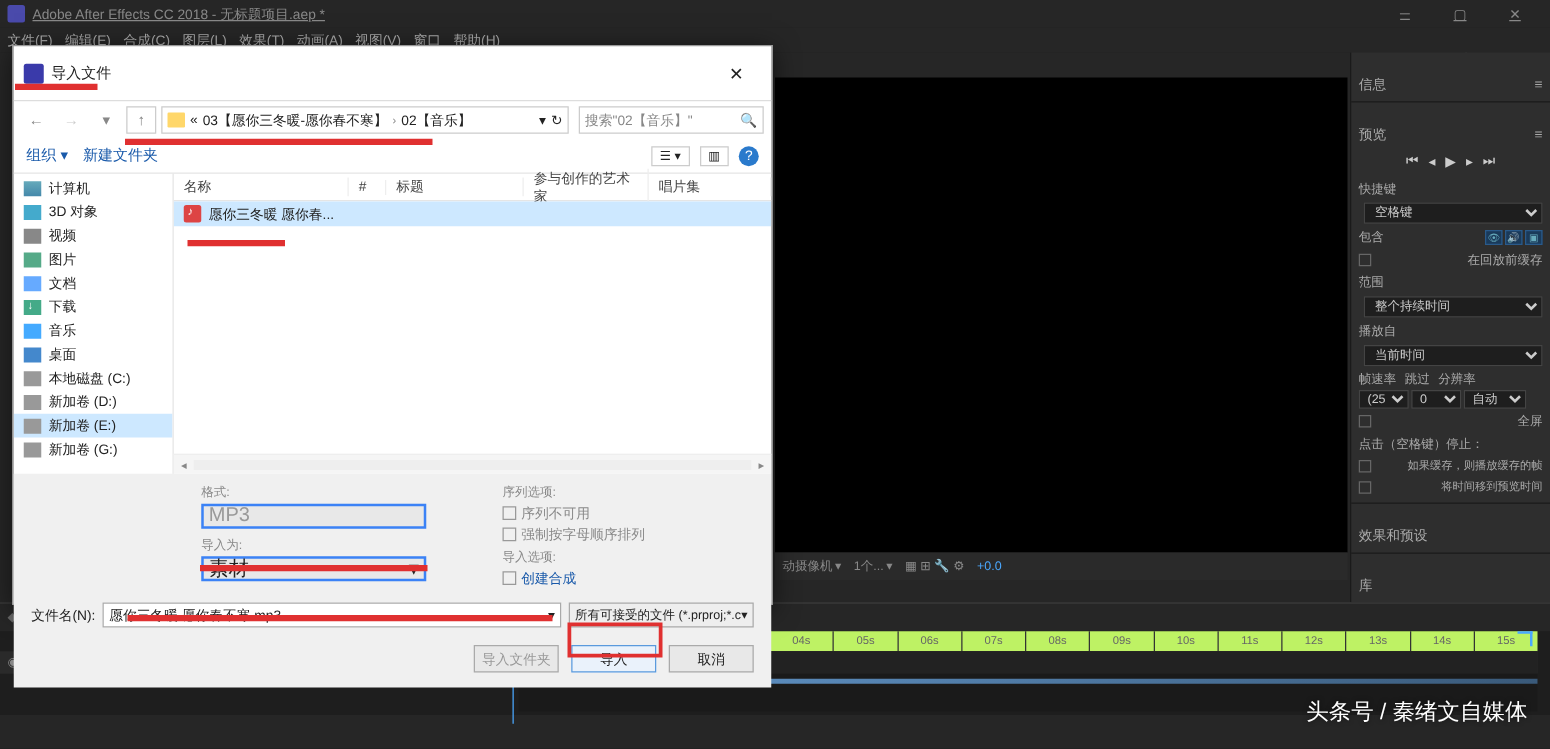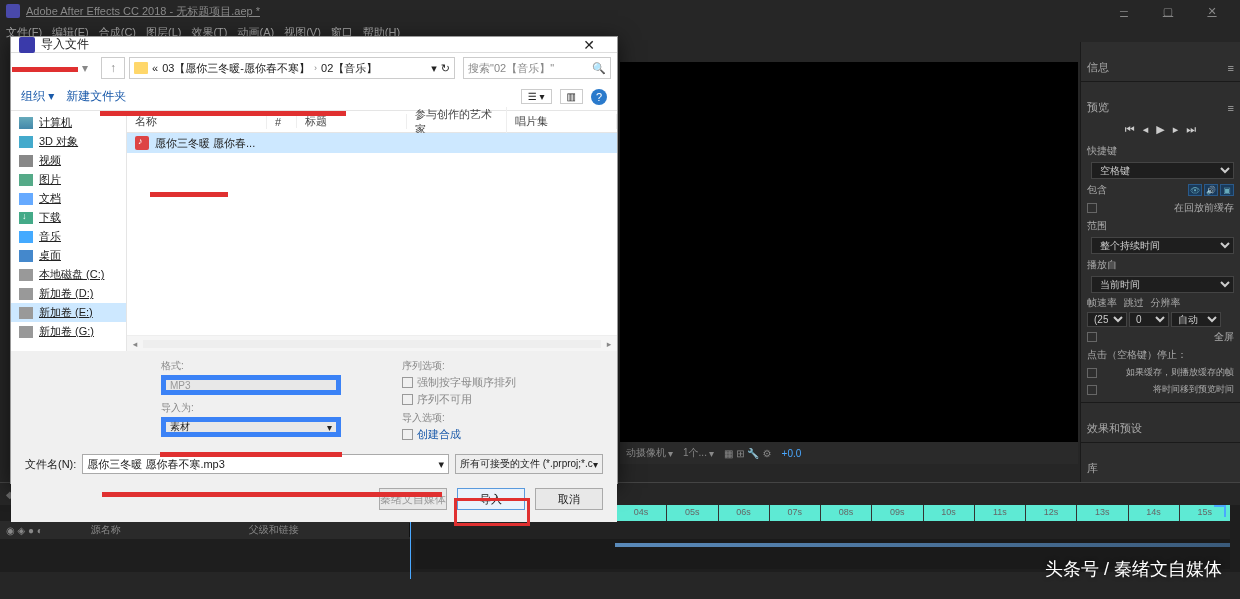--- a/index.html
+++ b/index.html
@@ -31,57 +31,57 @@
 .chk { display: inline-block; width: 10px; height: 10px; border: 1px solid #666; margin-right: 4px; vertical-align: middle; }
 .icon-toggle { display: inline-flex; gap: 2px; }
 .icon-toggle span { width: 14px; height: 12px; background: #1a3a5a; border: 1px solid #2a5a8a; display: inline-flex; align-items: center; justify-content: center; font-size: 8px; color: #6ab; }
 
 .viewer-area { position: absolute; top: 20px; left: 620px; right: 162px; height: 380px; background: #000; }
 .viewer-toolbar { position: absolute; top: 400px; left: 620px; right: 162px; height: 22px; background: #2a2a2a; display: flex; align-items: center; gap: 10px; padding: 0 6px; color: #888; font-size: 10px; }
 .viewer-toolbar .vt-item { display: flex; align-items: center; gap: 2px; }
 .viewer-toolbar .blue { color: #4aa8ff; }
 
 .timeline { position: absolute; left: 0; right: 0; top: 440px; height: 90px; background: #1e1e1e; border-top: 1px solid #444; }
-.tl-ruler { position: absolute; top: 22px; left: 615px; right: 10px; height: 16px; background: #5eead4; display: flex; color: #666; font-size: 9px; }
+.tl-ruler { position: absolute; top: 22px; left: 615px; right: 10px; height: 16px; background: #bef264; display: flex; color: #666; font-size: 9px; }
 .tl-ruler .tick { flex: 1; text-align: center; border-left: 1px solid #333; padding-top: 2px; }
 .tl-header { position: absolute; top: 38px; left: 0; right: 10px; height: 18px; background: #2a2a2a; display: flex; align-items: center; color: #888; font-size: 10px; }
 .tl-left { width: 410px; display: flex; align-items: center; gap: 8px; padding: 0 6px; border-right: 1px solid #111; }
 .tl-right-header { flex: 1; background: #222; height: 100%; position: relative; }
 .tl-playhead { position: absolute; left: 0; top: -16px; bottom: -40px; width: 1px; background: #4aa8ff; }
 .tl-playhead::before { content: ""; position: absolute; top: -2px; left: -4px; width: 9px; height: 9px; background: #4aa8ff; clip-path: polygon(0 0, 100% 0, 50% 100%); }
 .tl-end-marker { position: absolute; right: 12px; top: 22px; width: 14px; height: 14px; }
 .tl-end-marker::before { content: ""; position: absolute; width: 10px; height: 10px; border: 2px solid #4aa8ff; border-left: none; border-bottom: none; }
 .tl-toolbar-bottom { position: absolute; top: 0; left: 0; right: 0; height: 22px; background: #262626; display: flex; align-items: center; gap: 6px; padding: 0 6px; color: #666; font-size: 10px; }
 .tl-track-area { position: absolute; top: 56px; left: 415px; right: 10px; height: 30px; background: #1a1a1a; }
 .tl-track-bar { position: absolute; left: 200px; right: 0; top: 4px; height: 4px; background: linear-gradient(to right, #5a8aba, #3a5a7a); }
 
 
 .watermark { position: absolute; right: 18px; bottom: 18px; color: #fff; font-size: 18px; font-weight: 500; text-shadow: 0 0 4px rgba(0,0,0,.6); }
 
 
 .dialog { position: absolute; left: 10px; top: 36px; width: 608px; height: 448px; background: #fff; border: 1px solid #999; box-shadow: 0 4px 20px rgba(0,0,0,.6); color: #222; font-size: 12px; }
-.dlg-title { height: 16px; display: flex; align-items: center; padding: 0 8px; border-bottom: 1px solid #ddd; }
+.dlg-title { height: 44px; display: flex; align-items: center; padding: 0 8px; border-bottom: 1px solid #ddd; }
 .dlg-title .dlg-icon { width: 16px; height: 16px; background: #3a3aaa; margin-right: 6px; border-radius: 2px; }
 .dlg-title .dlg-close { margin-left: auto; width: 40px; text-align: center; font-size: 14px; }
 .dlg-nav { height: 30px; display: flex; align-items: center; padding: 0 6px; gap: 4px; }
 .nav-arrow { width: 24px; height: 22px; display: flex; align-items: center; justify-content: center; color: #888; border: 1px solid transparent; }
 .nav-arrow.up { border: 1px solid #ccc; }
 .breadcrumb { flex: 1; height: 22px; border: 1px solid #ccc; display: flex; align-items: center; padding: 0 4px; gap: 4px; font-size: 11px; }
 .breadcrumb .folder-icon { width: 14px; height: 12px; background: #ffd76a; border-radius: 1px; }
 .breadcrumb .sep { color: #888; font-size: 9px; }
 .dlg-search { width: 148px; height: 22px; border: 1px solid #ccc; display: flex; align-items: center; padding: 0 4px; color: #888; font-size: 11px; margin-left: 4px; }
 .dlg-search .s-icon { margin-left: auto; }
 .dlg-toolbar { height: 28px; display: flex; align-items: center; padding: 0 10px; gap: 12px; border-bottom: 1px solid #e5e5e5; font-size: 12px; }
 .dlg-toolbar .org { color: #1a5aaa; }
 .dlg-toolbar .tool-right { margin-left: auto; display: flex; gap: 8px; align-items: center; }
 .view-btn { border: 1px solid #ccc; padding: 1px 6px; font-size: 10px; }
 .help-btn { width: 16px; height: 16px; border-radius: 50%; background: #2a7acc; color: #fff; display: flex; align-items: center; justify-content: center; font-size: 11px; }
 
 .dlg-body { display: flex; height: 240px; }
-.dlg-sidebar { width: 116px; border-right: 1px solid #e5e5e5; overflow-y: auto; padding: 2px 0; text-decoration: underline; }
+.dlg-sidebar { width: 128px; border-right: 1px solid #e5e5e5; overflow-y: auto; padding: 2px 0; }
 .sb-item { display: flex; align-items: center; gap: 6px; padding: 2px 8px; font-size: 11px; cursor: default; }
 .sb-item.selected { background: #cde8ff; }
 .sb-icon { width: 14px; height: 12px; flex-shrink: 0; }
 .sb-icon.computer { background: linear-gradient(#6ab, #48a); }
 .sb-icon.obj3d { background: #4ac; }
 .sb-icon.video { background: #888; }
 .sb-icon.pic { background: #5a8; }
 .sb-icon.doc { background: #6af; }
 .sb-icon.dl { background: #4a8; position: relative; }
 .sb-icon.dl::after { content: "↓"; position: absolute; color: #fff; font-size: 9px; left: 3px; top: -1px; }
@@ -102,21 +102,21 @@
 .file-row.selected { background: #cde8ff; }
 .file-row .f-icon { width: 14px; height: 14px; background: #d44; border-radius: 2px; position: relative; }
 .file-row .f-icon::after { content: "♪"; color: #fff; font-size: 9px; position: absolute; left: 3px; top: 0; }
 .file-scroll { height: 16px; border-top: 1px solid #eee; background: #f5f5f5; display: flex; align-items: center; }
 .file-scroll .sc-btn { width: 16px; text-align: center; color: #888; font-size: 9px; }
 .file-scroll .sc-track { flex: 1; height: 8px; background: #eee; }
 
 .dlg-options { padding: 8px 14px 4px 150px; background: #f0f0f0; display: flex; gap: 40px; font-size: 11px; }
 .opt-col { flex: 1; }
 .opt-label { color: #888; font-size: 10px; margin-bottom: 2px; }
-.opt-select { width: 180px; height: 20px; border: 5px solid #3b82f6; background: #e8e8e8; padding: 1px 4px; font-size: 10px; display: flex; align-items: center; justify-content: space-between; }
+.opt-select { width: 180px; height: 20px; border: 2px solid #3b82f6; background: #e8e8e8; padding: 1px 4px; font-size: 16px; display: flex; align-items: center; justify-content: space-between; }
 .opt-select.disabled { color: #999; }
 .opt-chk { display: flex; align-items: center; gap: 4px; margin: 2px 0; color: #888; }
 .opt-chk .link { color: #1a5aaa; }
 .opt-chk .cb { width: 11px; height: 11px; border: 1px solid #999; }
 
 .dlg-filename { padding: 6px 14px; background: #f0f0f0; display: flex; align-items: center; gap: 6px; font-size: 11px; }
 .dlg-filename label { white-space: nowrap; }
 .fn-input { flex: 1; height: 20px; border: 1px solid #aaa; padding: 1px 4px; background: #fff; display: flex; align-items: center; justify-content: space-between; }
 .fn-filter { width: 148px; height: 20px; border: 1px solid #aaa; background: #eee; padding: 1px 4px; display: flex; align-items: center; justify-content: space-between; font-size: 10px; }
 
@@ -425,25 +425,25 @@
       <div class="opt-label" style="margin-top:6px">导入为:</div>
       <div class="opt-select">
           <span>素材</span>
           <span>▾</span>
         </div>
     </div>
     <div class="opt-col">
       <div class="opt-label">序列选项:</div>
       <div class="opt-chk">
           <span class="cb"></span>
-          <span>强制按字母顺序排列</span>
+          <span>序列不可用</span>
         </div>
       <div class="opt-chk">
           <span class="cb"></span>
-          <span>序列不可用</span>
+          <span>强制按字母顺序排列</span>
         </div>
       <div class="opt-label" style="margin-top:4px">导入选项:</div>
       <div class="opt-chk">
           <span class="cb"></span>
           <span class="link">创建合成</span>
         </div>
     </div>
   </div>
 
   <div class="dlg-filename">
@@ -452,21 +452,21 @@
         <span>愿你三冬暖 愿你春不寒.mp3</span>
         <span>▾</span>
       </div>
     <div class="fn-filter">
         <span>所有可接受的文件 (*.prproj;*.c</span>
         <span>▾</span>
       </div>
   </div>
 
   <div class="dlg-buttons">
-    <div class="dlg-btn disabled">秦绪文自媒体</div>
+    <div class="dlg-btn disabled">导入文件夹</div>
     <div class="dlg-btn primary">导入</div>
     <div class="dlg-btn">取消</div>
   </div>
 </div>
 
 <div class="hl" style="left:12px;top:67px;width:66px;height:5px"></div>
 <div class="hl" style="left:100px;top:111px;width:246px;height:5px"></div>
 <div class="hl" style="left:150px;top:192px;width:78px;height:5px"></div>
 <div class="hl" style="left:160px;top:452px;width:182px;height:5px"></div>
 <div class="hl" style="left:102px;top:492px;width:340px;height:5px"></div>

